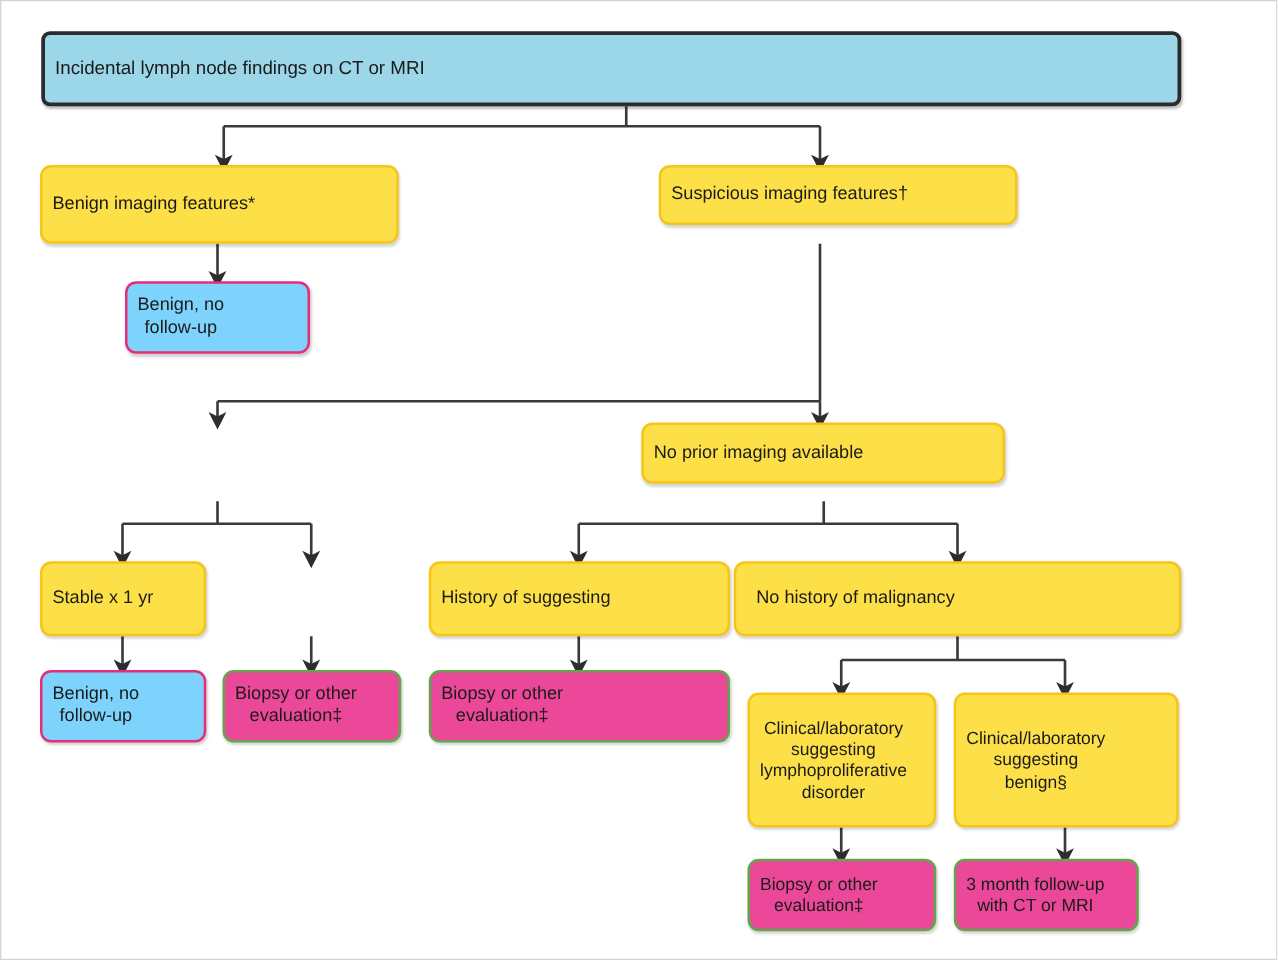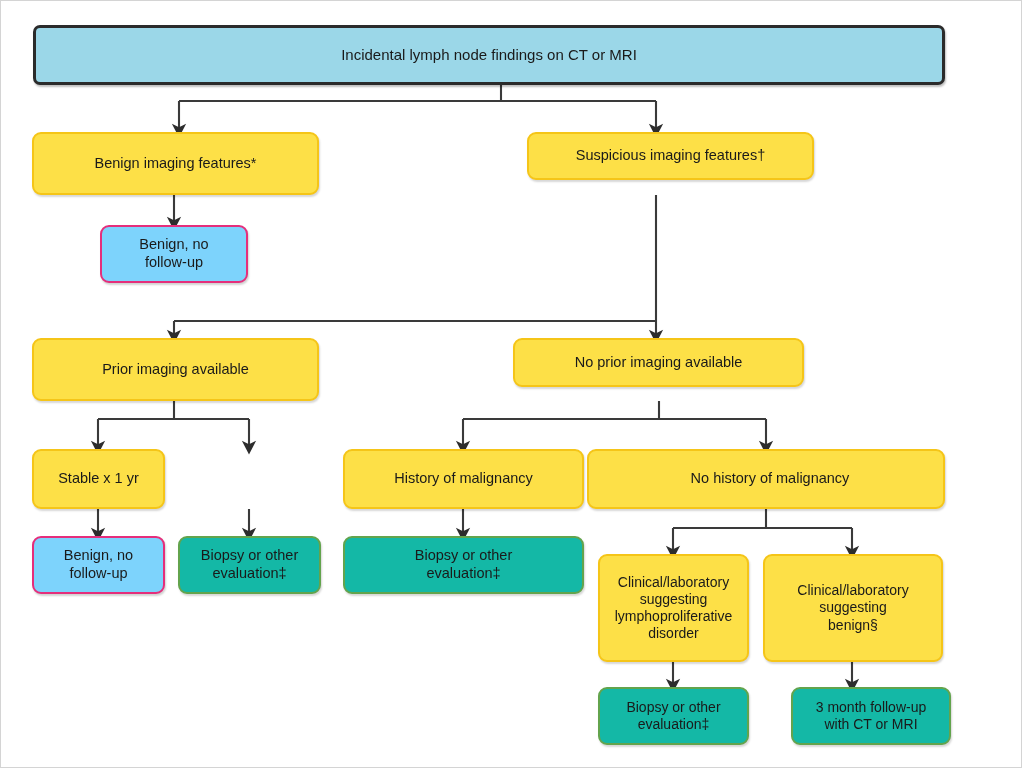--- a/index.html
+++ b/index.html
@@ -24,21 +24,21 @@
     left: 0;
     top: 0;
     width: 1022px;
     height: 768px;
   }
   .node {
     position: absolute;
     box-sizing: border-box;
     display: flex;
     align-items: center;
-    justify-content: center;
+    justify-content: flex-start;
     text-align: center;
     border-radius: 9px;
     font-size: 14.5px;
     line-height: 1.22;
     color: #1a1a1a;
     padding: 4px 8px;
     z-index: 2;
   }
   .node .label {
     display: block;
@@ -54,21 +54,21 @@
     background: #fde047;
     border: 2.5px solid #F5C518;
     box-shadow: 1px 2px 2px rgba(0,0,0,0.16);
   }
   .node.pink {
     background: #7dd3fc;
     border: 2.5px solid #E52E7B;
     box-shadow: 1px 2px 2px rgba(0,0,0,0.18);
   }
   .node.green {
-    background: #14b8a6;
+    background: #ec4899;
     border: 2.5px solid #63A44D;
     box-shadow: 1px 2px 2px rgba(0,0,0,0.16);
   }
   .node.title-node {
     font-size: 15px;
   }
   .node.small {
     font-size: 14px;
   }
 </style>
@@ -134,23 +134,20 @@
 
   <div class="node pink" style="left:99px; top:224px; width:148px; height:58px;">
     <span class="label">Benign, no
 follow-up</span>
   </div>
 
   <div class="node yellow" style="left:512px; top:131px; width:287px; height:48px;margin-left:14px;">
     <span class="label">Suspicious imaging features†</span>
   </div>
 
-  <div class="node yellow" style="left:31px; top:337px; width:287px; height:63px;">
-    <span class="label">Prior imaging available</span>
-  </div>
 
   <div class="node yellow" style="left:512px; top:337px; width:291px; height:49px;">
     <span class="label">No prior imaging available</span>
   </div>
 
   <div class="node yellow" style="left:31px; top:448px; width:133px; height:60px;">
     <span class="label">Stable x 1 yr</span>
   </div>
 
 
@@ -158,21 +155,21 @@
     <span class="label">Benign, no
 follow-up</span>
   </div>
 
   <div class="node green" style="left:177px; top:535px; width:143px; height:58px;">
     <span class="label">Biopsy or other
 evaluation‡</span>
   </div>
 
   <div class="node yellow" style="left:342px; top:448px; width:241px; height:60px;">
-    <span class="label">History of malignancy</span>
+    <span class="label">History of suggesting</span>
   </div>
 
   <div class="node green" style="left:342px; top:535px; width:241px; height:58px;">
     <span class="label">Biopsy or other
 evaluation‡</span>
   </div>
 
   <div class="node yellow" style="left:586px; top:448px; width:358px; height:60px;padding-left:16px;">
     <span class="label">No history of malignancy</span>
   </div>
@@ -188,18 +185,18 @@
     <span class="label">Clinical/laboratory
 suggesting
 benign§</span>
   </div>
 
   <div class="node green small" style="left:597px; top:686px; width:151px; height:58px;">
     <span class="label">Biopsy or other
 evaluation‡</span>
   </div>
 
-  <div class="node green small" style="left:762px; top:686px; width:160px; height:58px;margin-left:28px;">
+  <div class="node green small" style="left:762px; top:686px; width:148px; height:58px;">
     <span class="label">3 month follow-up
 with CT or MRI</span>
   </div>
 
 </div>
 
 </body></html>

